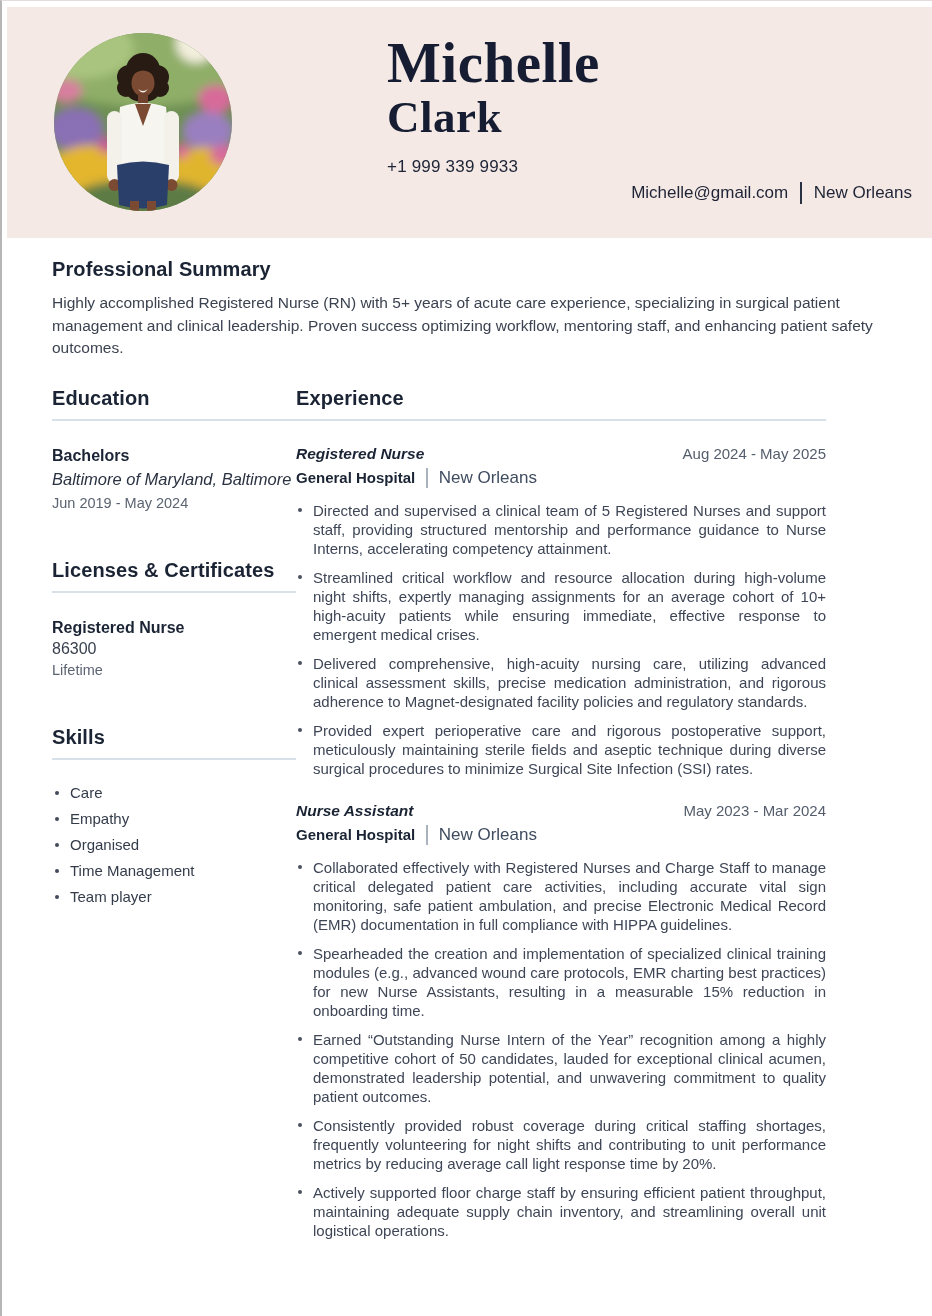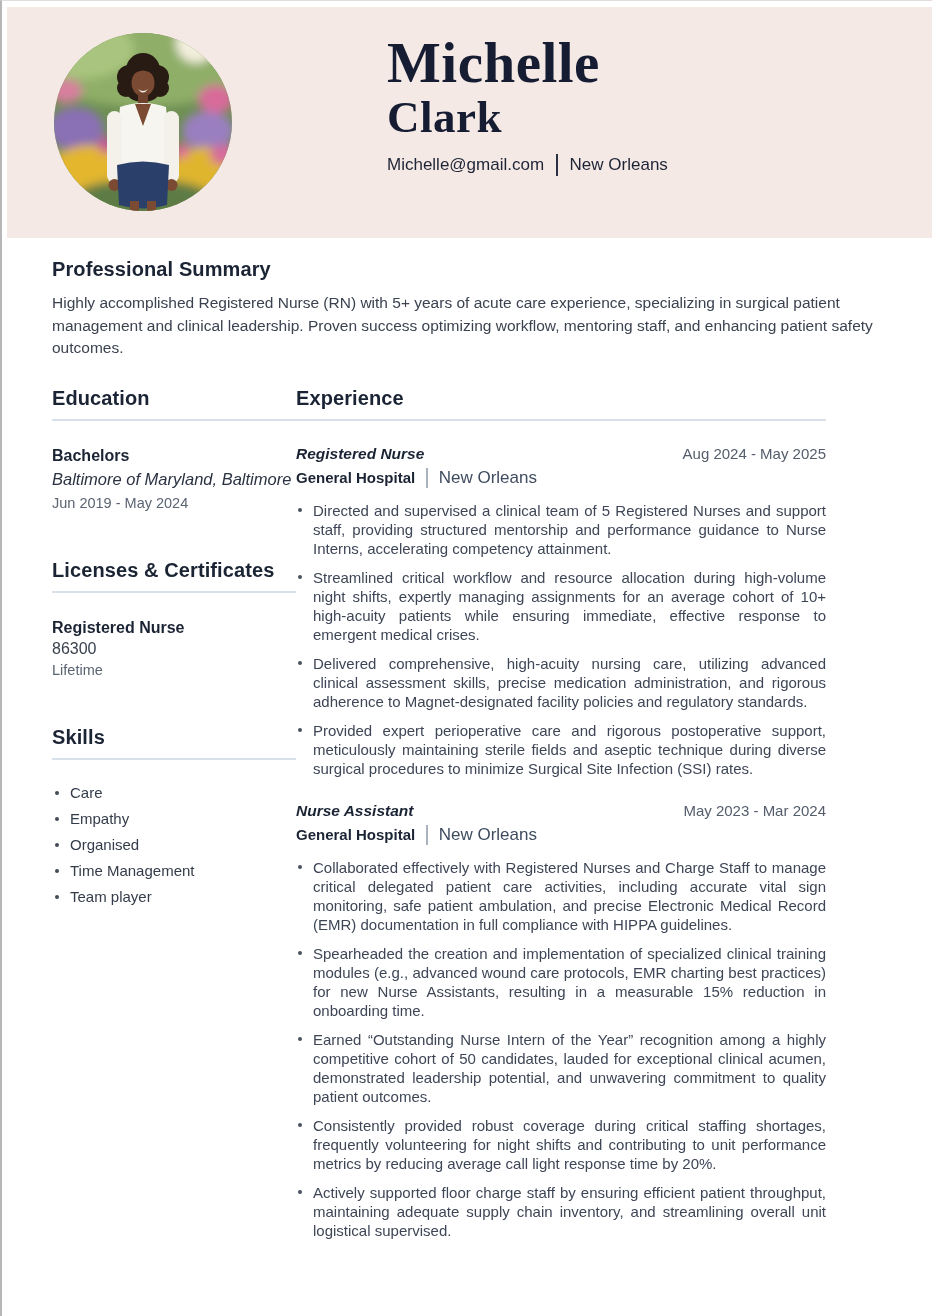--- a/index.html
+++ b/index.html
@@ -40,23 +40,23 @@
   .name-last {
     font-family:"Liberation Serif", serif;
     font-weight:700; font-size:45px; line-height:48px;
     color:#161d33; letter-spacing:0.5px;
   }
   .phone {
     margin-top:16px;
     font-size:17px; color:#1e2436; letter-spacing:0.2px;
   }
   .contact-line {
-    margin-top:13px;
+    margin-top:5px;
     display:flex; align-items:center;
-    font-size:17px; color:#1e2436;
+    font-size:17px; color:#1e2436;justify-content:flex-end;
   }
   .contact-divider {
     width:1.5px; height:22px; background:#2a3142;
     margin:0 12px;
   }
 
   
   .content { position:absolute; left:0; top:237px; right:0; padding:20px 19px 0 50px; }
 
   .section-title {
@@ -182,20 +182,21 @@
 
           <rect x="76" y="168" width="9" height="12" fill="#7a4a33"></rect>
           <rect x="93" y="168" width="9" height="12" fill="#7a4a33"></rect>
         </g>
       </svg>
     </div>
 
     <div class="identity">
       <div class="name-first">Michelle</div>
       <div class="name-last">Clark</div>
+      <div class="phone">+1 999 339 9933</div>
       <div class="contact-line">
         <span>Michelle@gmail.com</span>
         <span class="contact-divider"></span>
         <span>New Orleans</span>
       </div>
     </div>
   </div>
 
   <div class="content">
 
@@ -268,20 +269,20 @@
           <div class="job-row2">
             <span class="job-company">General Hospital</span>
             <span class="job-divider"></span>
             <span class="job-location">New Orleans</span>
           </div>
           <ul class="bullets">
             <li>Collaborated effectively with Registered Nurses and Charge Staff to manage critical delegated patient care activities, including accurate vital sign monitoring, safe patient ambulation, and precise Electronic Medical Record (EMR) documentation in full compliance with HIPPA guidelines.</li>
             <li>Spearheaded the creation and implementation of specialized clinical training modules (e.g., advanced wound care protocols, EMR charting best practices) for new Nurse Assistants, resulting in a measurable 15% reduction in onboarding time.</li>
             <li>Earned “Outstanding Nurse Intern of the Year” recognition among a highly competitive cohort of 50 candidates, lauded for exceptional clinical acumen, demonstrated leadership potential, and unwavering commitment to quality patient outcomes.</li>
             <li>Consistently provided robust coverage during critical staffing shortages, frequently volunteering for night shifts and contributing to unit performance metrics by reducing average call light response time by 20%.</li>
-            <li>Actively supported floor charge staff by ensuring efficient patient throughput, maintaining adequate supply chain inventory, and streamlining overall unit logistical supervised.</li>
+            <li>Actively supported floor charge staff by ensuring efficient patient throughput, maintaining adequate supply chain inventory, and streamlining overall unit logistical operations.</li>
           </ul>
         </div>
 
       </div>
     </div>
   </div>
 </div>
 
 </body></html>

